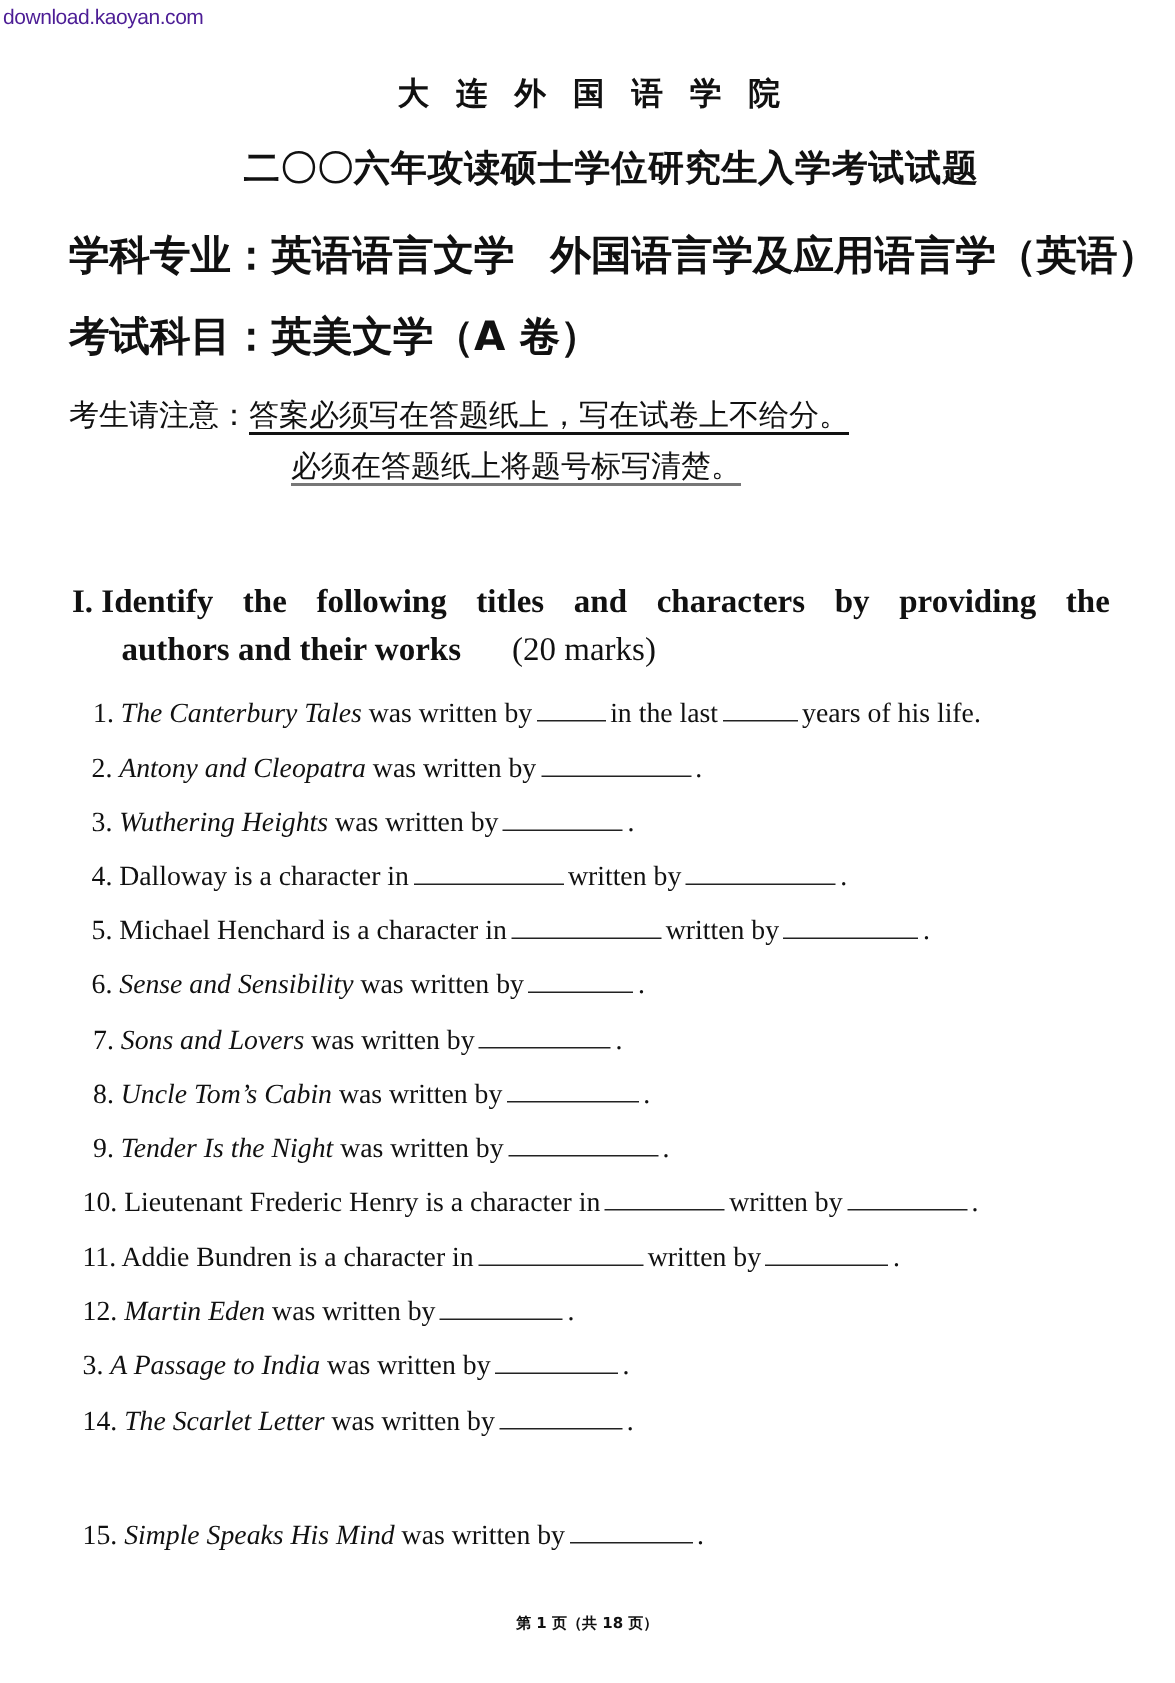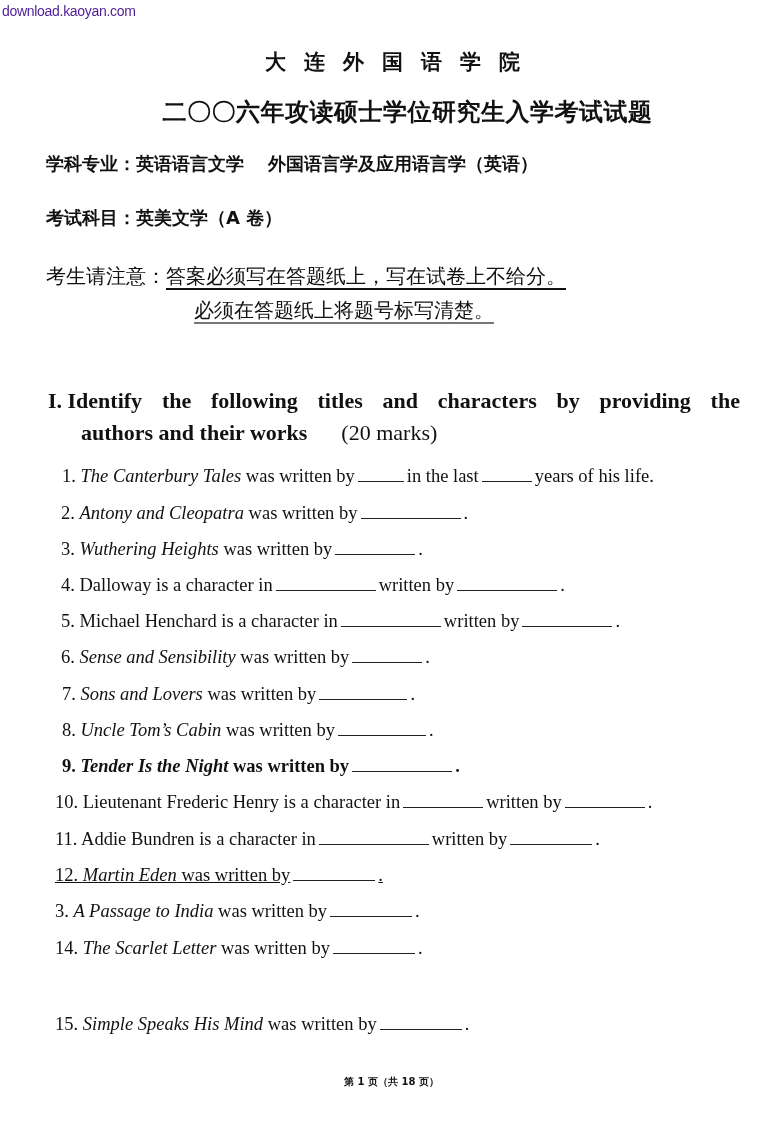--- a/index.html
+++ b/index.html
@@ -1,20 +1,20 @@
 <!DOCTYPE html>
 <html><head>
 <meta charset="utf-8">
 <style>
   html, body { margin: 0; padding: 0; background: #fff; }
   body { width: 783px; height: 1122px; position: relative; overflow: hidden; color: #111; font-family: "Liberation Serif", "DejaVu Serif", serif; }
   .watermark { position: absolute; left: 2px; top: 3px; font-family: "Liberation Sans", sans-serif; font-size: 14px; color: #4c1d95; letter-spacing: -0.3px; }
   .inst { position: absolute; top: 48px; left: 0; width: 783px; text-align: center; font-family: "DejaVu Sans", sans-serif; font-weight: bold; font-size: 21px; letter-spacing: 18px; padding-left: 20px; box-sizing: border-box; }
   .exam-title { position: absolute; top: 96px; left: 0; width: 783px; text-align: center; font-family: "DejaVu Sans", sans-serif; font-size: 24px; font-weight: bold; letter-spacing: 0.5px; padding-left: 16px; }
-  .meta { position: absolute; left: 46px; font-family: "DejaVu Sans", sans-serif; font-size: 18px; font-weight: bold; }
+  .meta { position: absolute; left: 46px; font-family: "DejaVu Sans", sans-serif; font-size: 27px; font-weight: bold; }
   .meta .lbl { font-weight: bold; }
   .meta .gap { display: inline-block; width: 24px; }
   .notice { position: absolute; left: 46px; top: 263px; font-family: "DejaVu Sans", sans-serif; font-size: 20px; }
   .notice .ln1 { text-decoration: underline; text-underline-offset: 5px; }
   .notice .ln2 { position: absolute; left: 148px; top: 34px; white-space: nowrap; text-decoration: underline; text-underline-offset: 5px; text-decoration-color: #777; }
   .section-head { position: absolute; left: 48px; top: 388px; width: 692px; font-family: "Liberation Serif", serif; font-weight: bold; font-size: 22px; }
   .section-head .l1 { display: flex; justify-content: space-between; }
   .section-head .l2 { margin-left: 33px; margin-top: 6px; }
   .section-head .marks { font-weight: normal; margin-left: 34px; }
   .q { position: absolute; font-family: "Liberation Serif", serif; font-size: 18.5px; white-space: nowrap; }
@@ -61,22 +61,22 @@
 
 <div id="questions">
     <div class="q" style="top: 466px; left: 62px;"><span>1. </span><i>The Canterbury Tales</i><span> was written by</span><span class="blank" style="width: 46px;"></span><span>in the last</span><span class="blank" style="width: 50px;"></span><span>years of his life.</span></div>
     <div class="q" style="top: 503px; left: 61px;"><span>2. </span><i>Antony and Cleopatra</i><span> was written by</span><span class="blank" style="width: 100px;"></span><span>.</span></div>
     <div class="q" style="top: 539px; left: 61px;"><span>3. </span><i>Wuthering Heights</i><span> was written by</span><span class="blank" style="width: 80px;"></span><span>.</span></div>
     <div class="q" style="top: 575px; left: 61px;"><span>4. </span><span>Dalloway is a character in</span><span class="blank" style="width: 100px;"></span><span>written by</span><span class="blank" style="width: 100px;"></span><span>.</span></div>
     <div class="q" style="top: 611px; left: 61px;"><span>5. </span><span>Michael Henchard is a character in</span><span class="blank" style="width: 100px;"></span><span>written by</span><span class="blank" style="width: 90px;"></span><span>.</span></div>
     <div class="q" style="top: 647px; left: 61px;"><span>6. </span><i>Sense and Sensibility</i><span> was written by</span><span class="blank" style="width: 70px;"></span><span>.</span></div>
     <div class="q" style="top: 684px; left: 62px;"><span>7. </span><i>Sons and Lovers</i><span> was written by</span><span class="blank" style="width: 88px;"></span><span>.</span></div>
     <div class="q" style="top: 720px; left: 62px;"><span>8. </span><i>Uncle Tom’s Cabin</i><span> was written by</span><span class="blank" style="width: 88px;"></span><span>.</span></div>
-    <div class="q" style="top: 756px; left: 62px; font-weight: bold;"><span>9. </span><i>Tender Is the Night</i><span> was written by</span><span class="blank" style="width: 100px;"></span><span>.</span></div>
+    <div class="q" style="top: 756px; left: 62px;"><span>9. </span><i>Tender Is the Night</i><span> was written by</span><span class="blank" style="width: 100px;"></span><span>.</span></div>
     <div class="q" style="top: 792px; left: 55px;"><span>10. </span><span>Lieutenant Frederic Henry is a character in</span><span class="blank" style="width: 80px;"></span><span>written by</span><span class="blank" style="width: 80px;"></span><span>.</span></div>
     <div class="q" style="top: 829px; left: 55px;"><span>11. </span><span>Addie Bundren is a character in</span><span class="blank" style="width: 110px;"></span><span>written by</span><span class="blank" style="width: 82px;"></span><span>.</span></div>
-    <div class="q" style="top: 865px; left: 55px; text-decoration: underline;"><span>12. </span><i>Martin Eden</i><span> was written by</span><span class="blank" style="width: 82px;"></span><span>.</span></div>
+    <div class="q" style="top: 865px; left: 55px;"><span>12. </span><i>Martin Eden</i><span> was written by</span><span class="blank" style="width: 82px;"></span><span>.</span></div>
     <div class="q" style="top: 901px; left: 55px;"><span>3. </span><i>A Passage to India</i><span> was written by</span><span class="blank" style="width: 82px;"></span><span>.</span></div>
     <div class="q" style="top: 938px; left: 55px;"><span>14. </span><i>The Scarlet Letter</i><span> was written by</span><span class="blank" style="width: 82px;"></span><span>.</span></div>
     <div class="q" style="top: 1014px; left: 55px;"><span>15. </span><i>Simple Speaks His Mind</i><span> was written by</span><span class="blank" style="width: 82px;"></span><span>.</span></div>
   </div>
 
 <div class="footer">第 1 页（共 18 页）</div>
 
 </body></html>

